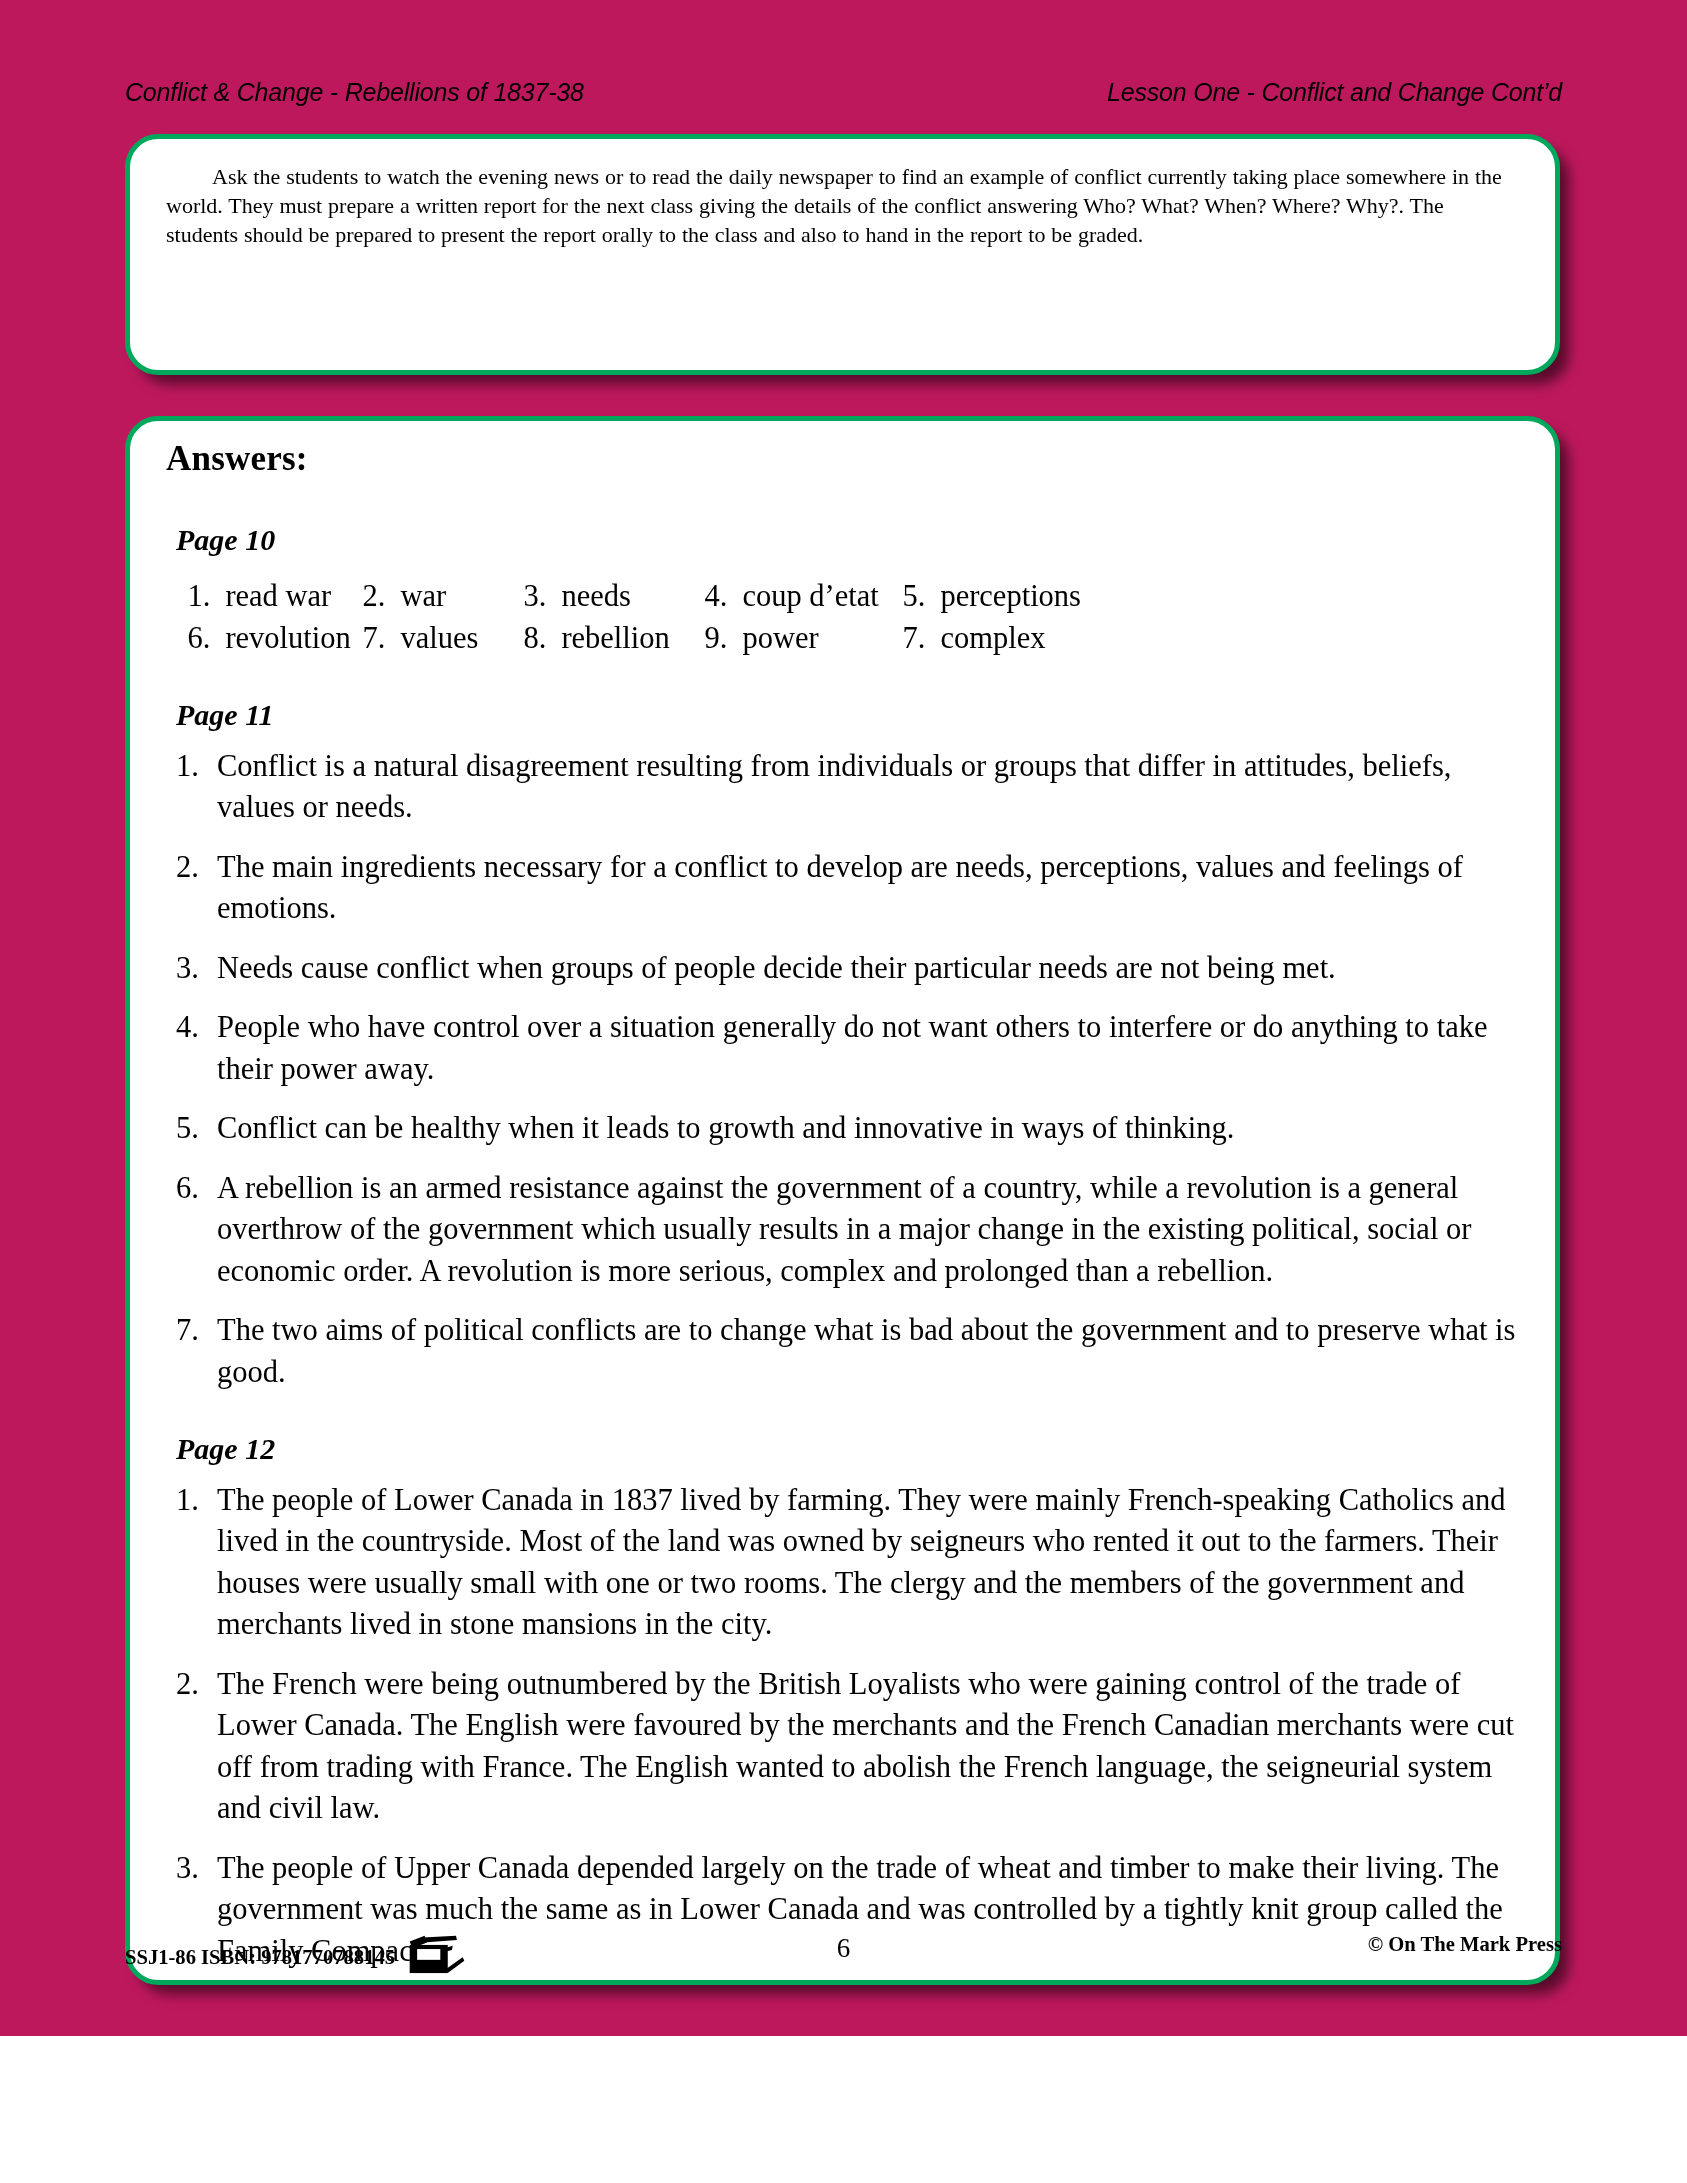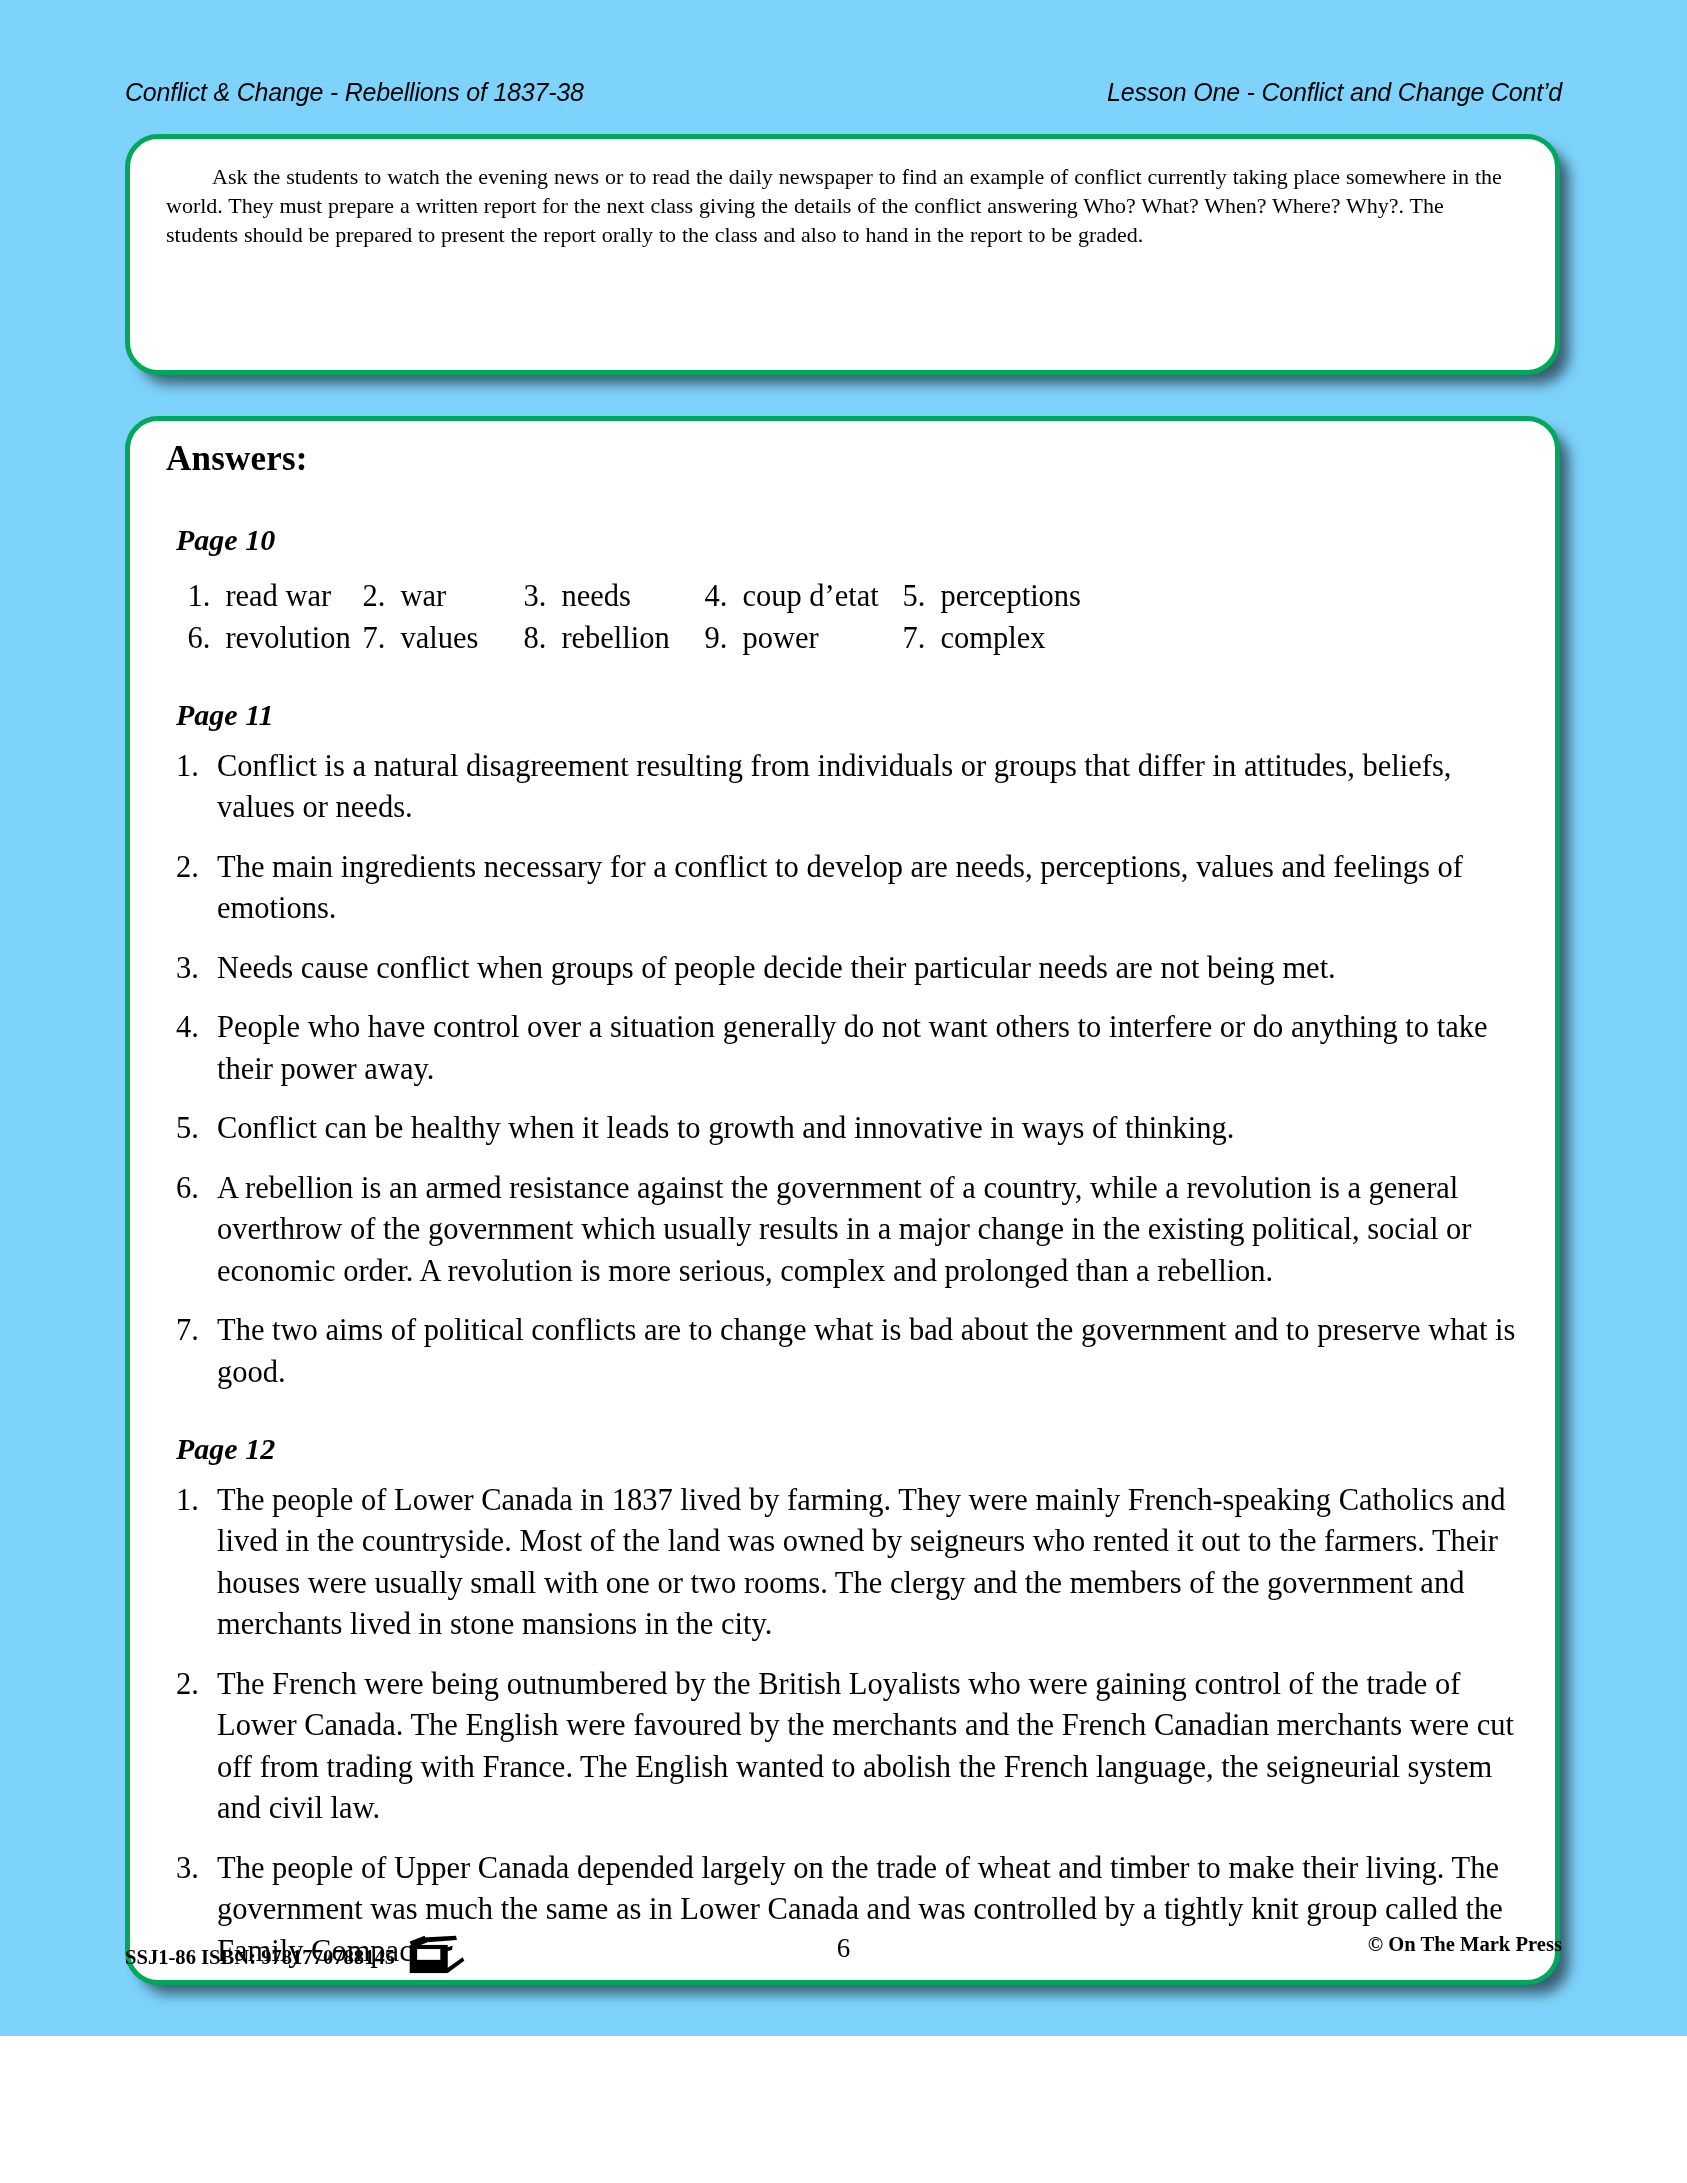--- a/index.html
+++ b/index.html
@@ -4,21 +4,21 @@
 <style>
   html, body {
     margin: 0;
     padding: 0;
     background: #ffffff;
   }
   .page {
     position: relative;
     width: 1687px;
     height: 2036px;
-    background: #7dd3fc;
+    background: #be185d;
     font-family: "Liberation Serif", "DejaVu Serif", serif;
     color: #000000;
     box-sizing: border-box;
     overflow: hidden;
     padding-left: 18px;
   }
 
   
   .running-head {
     position: absolute;

